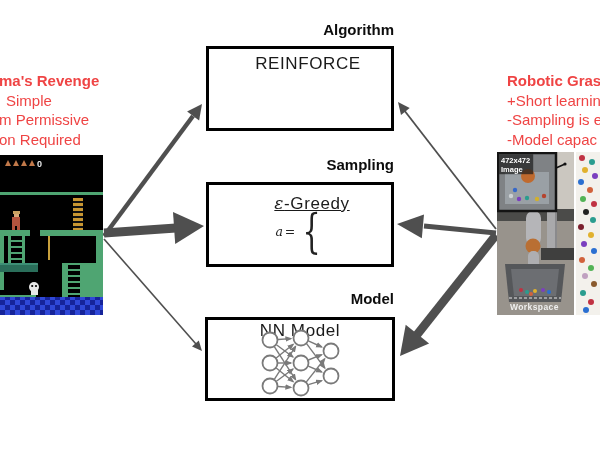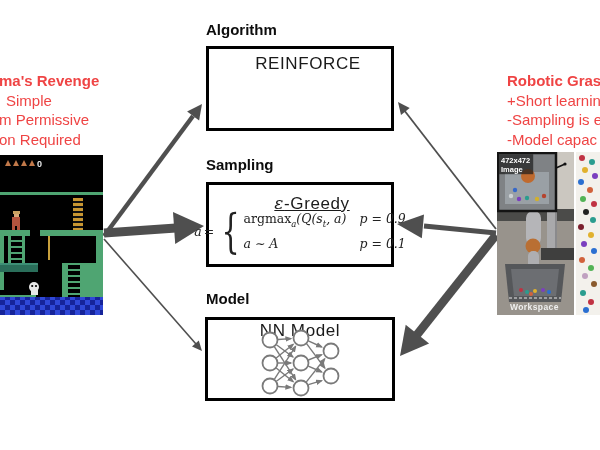--- a/index.html
+++ b/index.html
@@ -1,21 +1,21 @@
 <!DOCTYPE html>
 <html><head>
 <meta charset="utf-8">
 <style>
   html,body{margin:0;padding:0;background:#fff;overflow:hidden;}
   body{width:600px;height:450px;font-family:"Liberation Sans",sans-serif;color:#111;}
   .stage{position:relative;width:600px;height:450px;overflow:hidden;}
   .abs{position:absolute;}
   .side-text{position:absolute;font-size:15px;line-height:19.7px;white-space:nowrap;color:#ef4444;}
   .side-title{font-weight:bold;}
-  .heading{position:absolute;width:188px;text-align:left;font-weight:bold;font-size:15px;color:#0d0d0d;}
+  .heading{position:absolute;width:188px;text-align:right;font-weight:bold;font-size:15px;color:#0d0d0d;}
   .box{position:absolute;box-sizing:border-box;border:3px solid #000;background:#fff;}
   .box-name{position:absolute;text-align:center;font-size:17px;color:#1a1a1a;letter-spacing:0.6px;}
   .formula{position:absolute;text-align:center;font-family:"DejaVu Serif",serif;font-size:13px;color:#222;white-space:nowrap;}
   .formula sub{font-size:8.5px;}
   .it{font-style:italic;}
   .bf{font-weight:bold;}
   .cases{position:absolute;display:flex;justify-content:center;align-items:center;font-family:"DejaVu Serif",serif;font-size:12.5px;color:#222;}
   .brace{font-size:46px;font-weight:300;line-height:40px;transform:scaleX(0.62);color:#222;margin-right:-2px;}
   .case-grid{display:grid;grid-template-columns:auto auto;column-gap:13px;row-gap:7px;align-items:baseline;}
   .case-grid .expr{white-space:nowrap;}
@@ -219,26 +219,20 @@
 
   <div class="box-name" style="left:206px;top:54px;width:204px;">REINFORCE</div>
 
   <div class="box-name" style="left:218px;top:193px;width:188px;text-decoration:underline;">
     <span class="it" style="font-family:'DejaVu Serif',serif;">ε</span><span>-Greedy</span>
   </div>
   <div class="cases" style="left:208px;top:211px;width:184px;">
     <span class="it">a</span>
     <span style="margin:0 2px;"> = </span>
     <span class="brace">{</span>
-    <span class="case-grid">
-      <span class="expr"><span>argmax</span><sub class="it">a</sub><span class="it">(Q(s</span><sub class="it">t</sub><span class="it">, a)</span></span>
-      <span class="prob it">p = 0.9</span>
-      <span class="expr"><span class="it">a</span><span> ∼ </span><span class="it">A</span></span>
-      <span class="prob it">p = 0.1</span>
-    </span>
   </div>
 
   <div class="box-name" style="left:205px;top:321px;width:190px;">NN Model</div>
   <svg class="abs" style="left:205px;top:317px;" width="190" height="84" viewBox="0 0 190 84">
     <defs>
       <marker id="nnarrow" markerWidth="6" markerHeight="6" refX="4" refY="2" orient="auto">
         <path d="M0,0 L5,2 L0,4 Z" fill="#7a7a7a"></path>
       </marker>
     </defs>
     <g stroke="#7a7a7a" stroke-width="1.4" marker-end="url(#nnarrow)">

